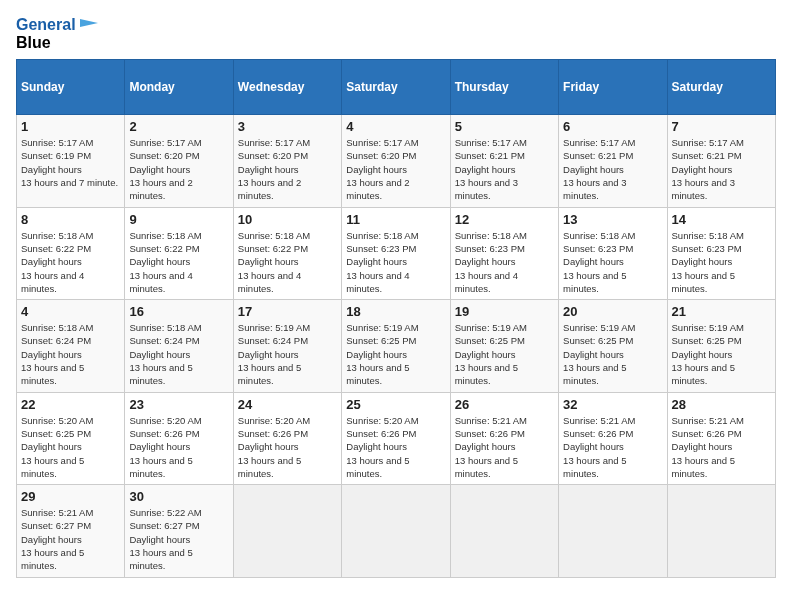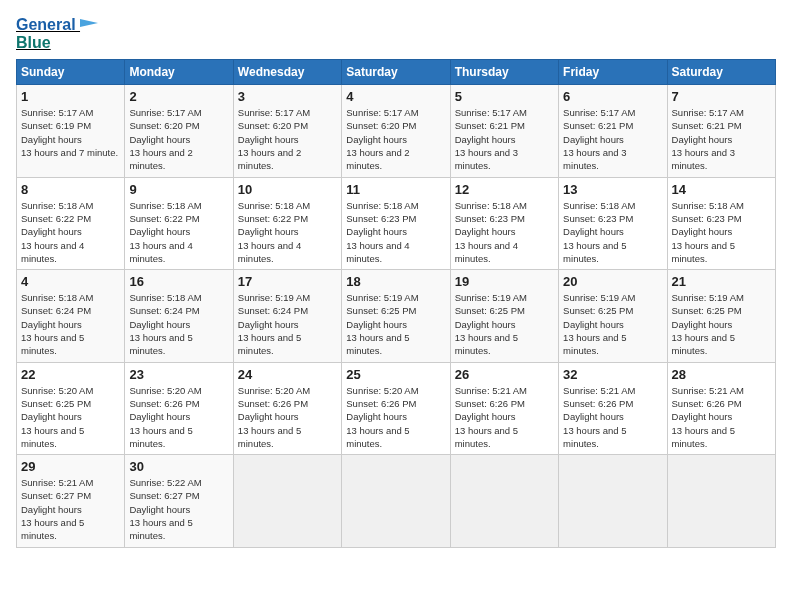--- a/index.html
+++ b/index.html
@@ -8,21 +8,20 @@
       background: #fff;
       width: 792px;
       min-height: 612px;
       padding: 16px;
     }
     .header-area {
       display: flex;
       justify-content: space-between;
       align-items: flex-end;
       margin-bottom: 8px;
-      text-decoration: underline;
     }
     .logo {
       display: flex;
       align-items: center;
       gap: 4px;
     }
     .title-area {
       text-align: right;
     }
     .main-title {
@@ -36,21 +35,21 @@
       margin-top: 2px;
     }
     .calendar {
       width: 100%;
       border-collapse: collapse;
       font-size: 10px;
     }
     .calendar th {
       background: #2a72b8;
       color: #fff;
-      padding: 5px 4px;
+      padding: 20px 4px;
       text-align: left;
       font-size: 12px;
       font-weight: bold;
       border: 1px solid #2060a0;
     }
     .calendar td {
       border: 1px solid #ccc;
       vertical-align: top;
       padding: 4px;
       width: calc(100% / 7);
@@ -83,21 +82,21 @@
 <body>
 
 <div class="header-area">
   <div class="logo">
   <div style="display:flex;flex-direction:column;line-height:1.1;">
     <span style="font-size:16px;font-weight:bold;color:#1a5fa8;">General
       <svg width="18" height="14" viewBox="0 0 18 14" style="vertical-align:middle;">
         <polygon points="0,0 18,4 0,8" fill="#4aa3df"></polygon>
       </svg>
     </span>
-    <span style="font-size:16px;font-weight:bold;color:#0f766e;">Blue</span>
+    <span style="font-size:16px;font-weight:bold;color:#000000;">Blue</span>
   </div>
 </div>
   <div class="title-area">
     <div class="main-title"></div>
     <div class="subtitle"></div>
   </div>
 </div>
 
 <table class="calendar">
   <thead>

